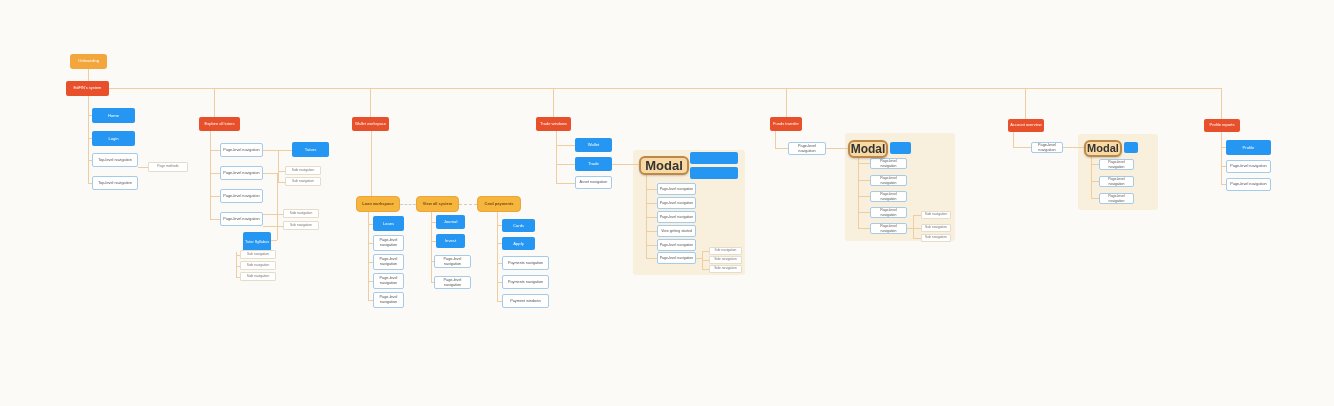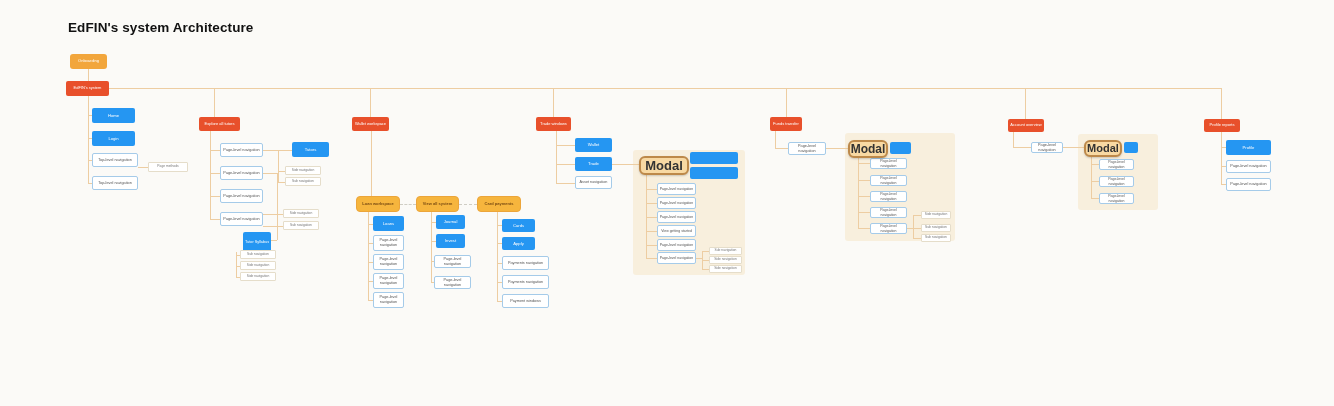--- a/index.html
+++ b/index.html
@@ -35,21 +35,20 @@
   }
   .edge{position:absolute;background:#edcda2;z-index:2}
   .edge.h{height:1px}
   .edge.v{width:1px}
   .edge.d{background:transparent;border-top:1px dashed #cfcdc4;height:0}
 </style>
 </head>
 <body>
 
 <div id="canvas">
-  <div id="title">EdFIN's system Architecture</div>
 <div class="edge v" style="left: 88px; top: 69px; height: 12px;"></div>
     <div class="edge h" style="left: 108px; top: 88px; width: 1113px;"></div>
     <div class="edge v" style="left: 214px; top: 88px; height: 29px;"></div>
     <div class="edge v" style="left: 370px; top: 88px; height: 29px;"></div>
     <div class="edge v" style="left: 553px; top: 88px; height: 29px;"></div>
     <div class="edge v" style="left: 786px; top: 88px; height: 29px;"></div>
     <div class="edge v" style="left: 1025px; top: 88px; height: 31px;"></div>
     <div class="edge v" style="left: 1221px; top: 88px; height: 31px;"></div>
     <div class="edge v" style="left: 88px; top: 96px; height: 87px;"></div>
     <div class="edge h" style="left: 88px; top: 115px; width: 4px;"></div>

